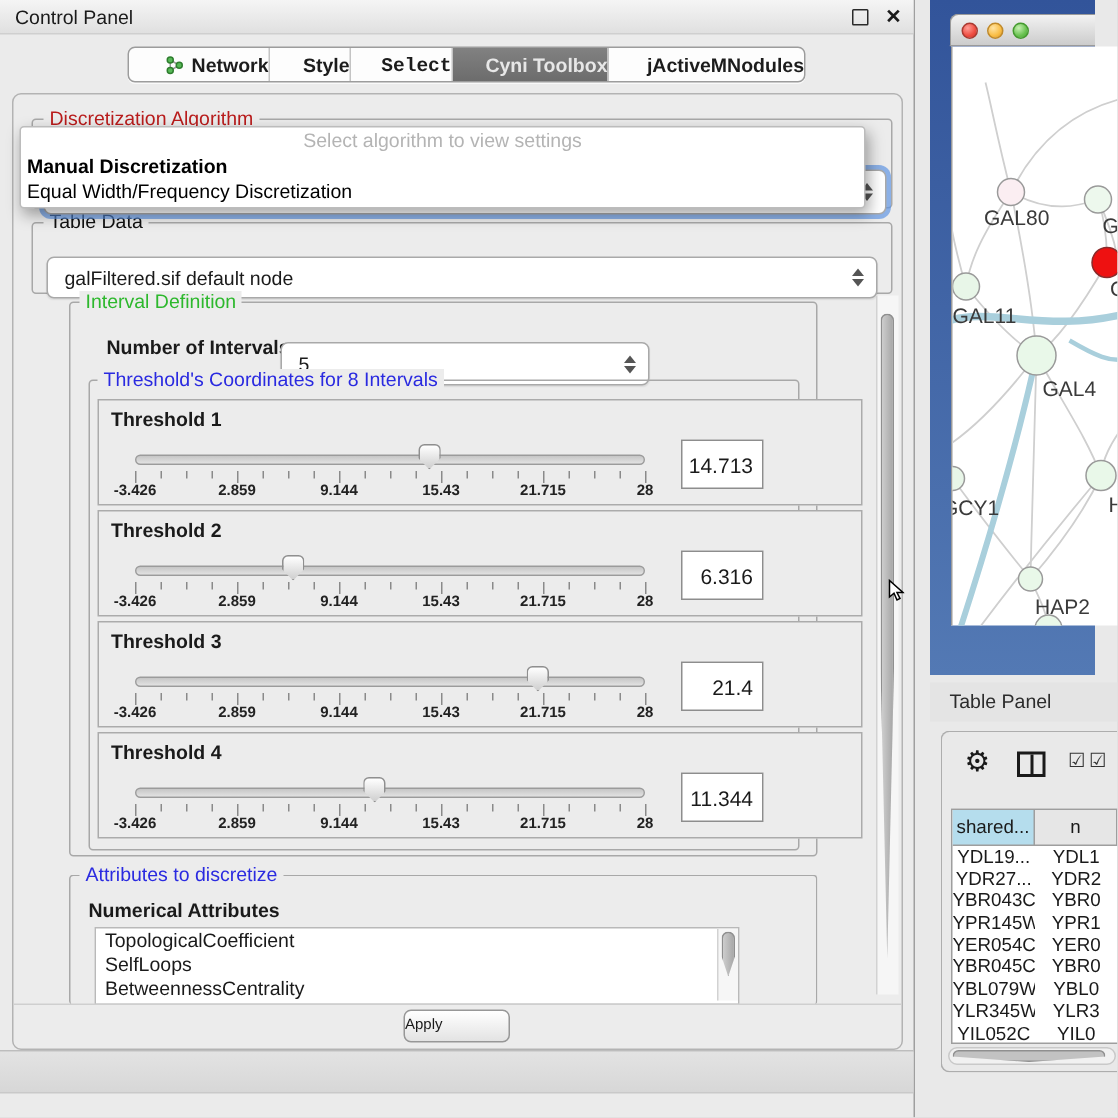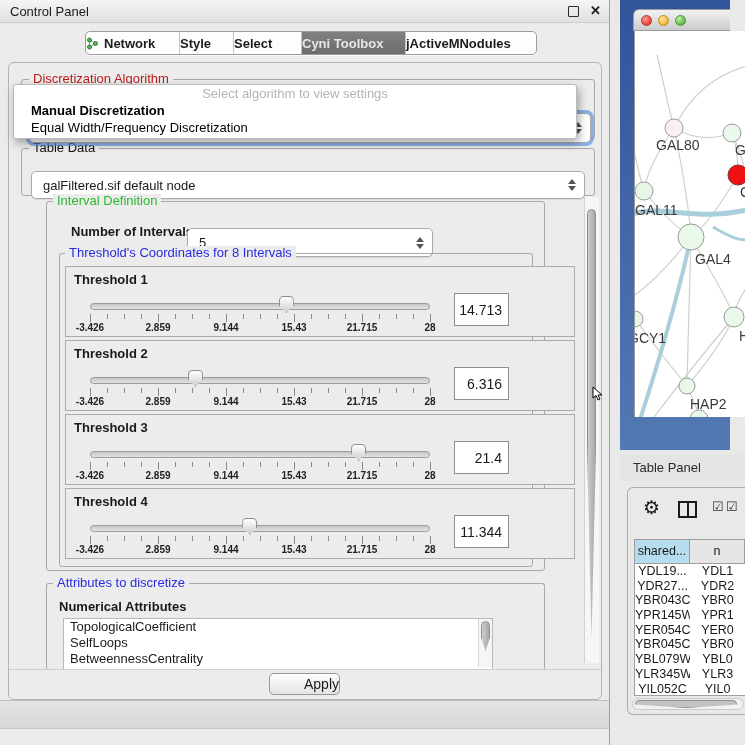--- a/index.html
+++ b/index.html
@@ -7,21 +7,21 @@
           font-family:"Liberation Sans",sans-serif;color:#1a1a1a;}
   
   .cp{position:absolute;left:0;top:0;width:609px;height:745px;background:#ebebeb;border-right:1px solid #9f9f9f;}
   .cp-title{height:22px;display:flex;align-items:center;background:linear-gradient(#f5f5f5,#e0e0e0);
             border-bottom:1px solid #cfcfcf;font-size:13px;padding-left:10px;}
   .cp-title .sp{flex:1;}
   .ic-float{width:9px;height:9px;border:1.5px solid #2a2a2a;border-radius:1px;margin-right:11px;}
   .ic-close{font-size:13px;font-weight:900;color:#1a1a1a;margin-right:8px;line-height:10px;}
   .segwrap{position:absolute;display:flex;border:1px solid #9c9c9c;border-radius:5px;overflow:hidden;
            background:#fdfdfd;box-shadow:0 1px 0 rgba(255,255,255,.7);}
-  .seg{display:flex;align-items:center;justify-content:flex-start;font-size:13px;font-weight:600;
+  .seg{display:flex;align-items:center;justify-content:flex-end;font-size:13px;font-weight:600;
        color:#1c1c1c;border-left:1px solid #c4c4c4;box-sizing:border-box;cursor:default;gap:5px;}
   .seg:first-child{border-left:none;}
   .seg.sel{background:linear-gradient(#818181,#6c6c6c);color:#e7e7e7;}
   .cp-tabs{left:85px;top:31px;height:22px;}
   .cp-body{position:absolute;left:8px;top:62px;width:592px;height:636px;background:#ececec;
            border:1px solid #b3b3b3;border-radius:6px;}
   .group{position:absolute;border:1px solid #a8a8a8;border-radius:3px;}
   .gtitle{position:absolute;font-size:13px;background:#ececec;padding:0 4px;line-height:14px;}
   .combo{position:absolute;background:#fff;border:1px solid #a9a9a9;border-radius:5px;
          font-size:13px;display:flex;align-items:center;box-shadow:0 1px 1px rgba(0,0,0,.08);margin-top:16px;}
@@ -41,28 +41,28 @@
   .thumb{position:absolute;top:29px;width:15px;height:17px;background:linear-gradient(#ffffff,#cfcfcf);
          border:1px solid #8f8f8f;border-radius:4px 4px 0 0;box-sizing:border-box;
          clip-path:polygon(0 0,100% 0,100% 55%,50% 100%,0 55%);}
   .tick{position:absolute;width:1px;background:#8a8a8a;top:47px;}
   .ticklab{position:absolute;top:55px;transform:translateX(-50%);font-size:10px;font-weight:bold;color:#222;}
   .vbox{position:absolute;left:388px;top:26px;width:55px;height:33px;background:#fff;border:1px solid #8d8d8d;
         font-size:14px;text-align:right;line-height:33px;padding-right:6px;box-sizing:border-box;}
   .attr-list{position:absolute;background:#fff;border:1px solid #b9b9b9;overflow:hidden;}
   .attr-list .item{font-size:13px;line-height:16px;padding-left:6px;white-space:nowrap;}
   .btn{position:absolute;background:linear-gradient(#ffffff,#e3e3e3);border:1px solid #979797;border-radius:5px;
-       font-size:14px;text-align:right;}
+       font-size:10px;text-align:left;}
   .bottombar{position:absolute;left:0;top:700px;width:609px;height:27px;background:linear-gradient(#e3e3e3,#d7d7d7);
              border-top:1px solid #bdbdbd;border-bottom:1px solid #c9c9c9;}
   
   .popup{position:absolute;left:13px;top:84px;width:562px;height:53px;background:#fff;border:1px solid #bcbcbc;
          border-radius:3px;box-shadow:2px 4px 10px rgba(0,0,0,.35);z-index:50;font-size:13px;}
   .popup .prompt{height:17px;line-height:17px;text-align:center;color:#b4b4b4;}
-  .popup .opt{height:17px;line-height:17px;padding-left:17px;color:#000;}
+  .popup .opt{height:17px;line-height:17px;padding-left:4px;color:#000;}
   .popup .opt.hl{font-weight:bold;}
   
   .right{position:absolute;left:620px;top:0;width:125px;height:745px;}
   .net-frame{position:absolute;left:0;top:0;width:110px;height:450px;background:linear-gradient(#32549a,#5379b4);}
   .mac-title{position:absolute;left:13px;top:9px;right:0;height:22px;background:linear-gradient(#f2f2f2,#cccccc);
              border:1px solid #9a9a9a;border-right:none;border-radius:6px 0 0 0;display:flex;align-items:center;
              padding-left:7px;gap:6px;box-sizing:border-box;}
   .light{width:11px;height:11px;border-radius:50%;box-sizing:border-box;}
   .net-canvas{position:absolute;left:14px;top:31px;width:111px;height:386px;background:#fff;border-left:1px solid #9a9a9a;}
   .tp-bar{position:absolute;left:0;top:455px;width:125px;height:26px;background:#e4e4e4;font-size:13px;
@@ -100,21 +100,21 @@
               <path d="M3.5,3 L3.5,10 M3.5,3 L9.5,6.5 M3.5,10 L9.5,6.5" stroke="#9a9a9a" stroke-width="1" fill="none"></path>
               <circle cx="3.5" cy="3" r="2" fill="#57b957" stroke="#2e7d2e"></circle>
               <circle cx="3.5" cy="10" r="2" fill="#57b957" stroke="#2e7d2e"></circle>
               <circle cx="9.5" cy="6.5" r="2" fill="#57b957" stroke="#2e7d2e"></circle>
             </svg></span>
           <span>Network</span>
         </div>
         <div class="seg" style="width: 54px;">
           <span>Style</span>
         </div>
-        <div class="seg" style="width: 68px;">
+        <div class="seg" style="width: 68px; font-family: Liberation Mono, monospace;">
           <span>Select</span>
         </div>
         <div class="seg sel" style="width: 104px;">
           <span>Cyni Toolbox</span>
         </div>
         <div class="seg" style="width: 131px;">
           <span>jActiveMNodules</span>
         </div>
       </div>
 

